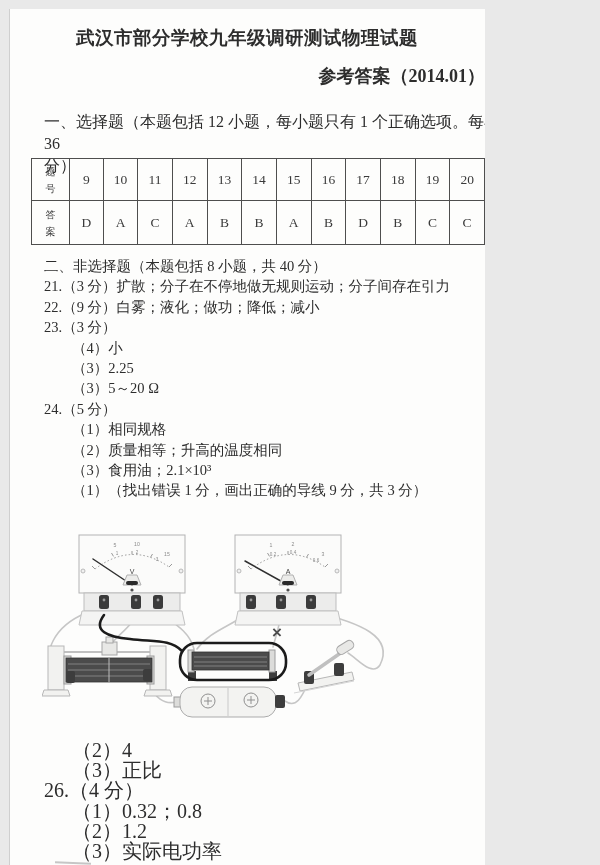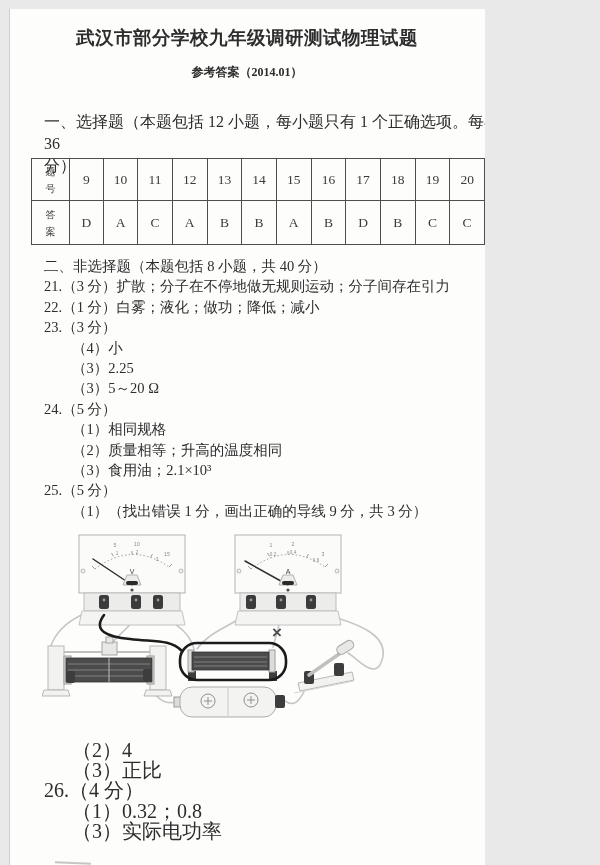--- a/index.html
+++ b/index.html
@@ -2,22 +2,22 @@
 <html><head>
 <meta charset="utf-8">
 <style>
   html,body{margin:0;padding:0;background:#e9e9e9;}
   .page{position:relative;width:476px;height:865px;margin:9px;background:#fdfdfc;
         font-family:"Liberation Serif","DejaVu Serif",serif;color:#2d2d2d;overflow:hidden;}
   .edge-left{position:absolute;left:0;top:0;width:1px;height:865px;background:#cfcfcf;}
   .artifact{position:absolute;left:46px;top:853px;width:36px;height:2px;background:#c6c6c6;transform:rotate(2deg);}
   .title{position:absolute;top:16px;left:0;width:100%;text-align:center;
          font-size:18.5px;font-weight:bold;letter-spacing:0.5px;}
-  .subtitle{position:absolute;top:55px;left:0;width:100%;text-align:center;
-         font-size:12px;font-weight:bold;}
+  .subtitle{position:absolute;top:55px;left:0;width:100%;text-align:right;
+         font-size:18px;font-weight:bold;}
   .sec1{position:absolute;top:102px;left:35px;width:548px;font-size:16px;line-height:22px;}
   .anstable{position:absolute;top:149px;left:22px;border-collapse:collapse;table-layout:fixed;}
   .anstable td{border:1px solid #4e4e4e;text-align:center;vertical-align:middle;
          font-size:13.5px;color:#3a3a3a;padding:0;}
   .anstable tr.qrow td{height:41px;}
   .anstable tr.arow td{height:43px;}
   .anstable td.hdr span{display:inline-block;width:15px;word-break:break-all;line-height:17px;font-size:10px;}
   .body1{position:absolute;top:247px;left:35px;width:548px;font-size:14.5px;line-height:20.4px;}
   .body2{position:absolute;top:731px;left:35px;width:548px;font-size:20px;line-height:20.2px;}
   .line.l1{padding-left:28px;}
@@ -112,30 +112,29 @@
       <td>B</td>
       <td>C</td>
       <td>C</td>
     </tr>
   </tbody>
     </table>
 
   <div class="body1">
     <div class="line l0">二、非选择题（本题包括 8 小题，共 40 分）</div>
     <div class="line l0">21.（3 分）扩散；分子在不停地做无规则运动；分子间存在引力</div>
-    <div class="line l0">22.（1 分）白雾；液化；做功；降低；减小</div>
+    <div class="line l0">22.（9 分）白雾；液化；做功；降低；减小</div>
     <div class="line l0">23.（3 分）</div>
     <div class="line l1">（4）小</div>
     <div class="line l1">（3）2.25</div>
     <div class="line l1">（3）5～20 Ω</div>
     <div class="line l0">24.（5 分）</div>
     <div class="line l1">（1）相同规格</div>
     <div class="line l1">（2）质量相等；升高的温度相同</div>
     <div class="line l1">（3）食用油；2.1×10³</div>
-    <div class="line l0">25.（5 分）</div>
     <div class="line l1">（1）（找出错误 1 分，画出正确的导线 9 分，共 3 分）</div>
   </div>
 
   <svg class="figure" width="365" height="212" viewBox="0 0 365 212">
 
     <g>
       <path class="wire" d="M 44,88 C 10,102 2,130 10,140 C 14,146 20,149 30,151"></path>
       <path class="wire" d="M 94,86 C 92,100 80,106 70,118"></path>
       <path class="wire" d="M 116,86 C 135,100 148,108 152,124"></path>
       <path class="wire" d="M 209,86 C 188,102 168,106 155,124"></path>
@@ -277,15 +276,16 @@
     </g>
 
     <text class="xmark" x="235" y="113">×</text>
   </svg>
 
   <div class="body2">
     <div class="line l1">（2）4</div>
     <div class="line l1">（3）正比</div>
     <div class="line l0">26.（4 分）</div>
     <div class="line l1">（1）0.32；0.8</div>
+    <div class="line l1">（2）1.2</div>
     <div class="line l1">（3）实际电功率</div>
   </div>
 </div>
 
 </body></html>

